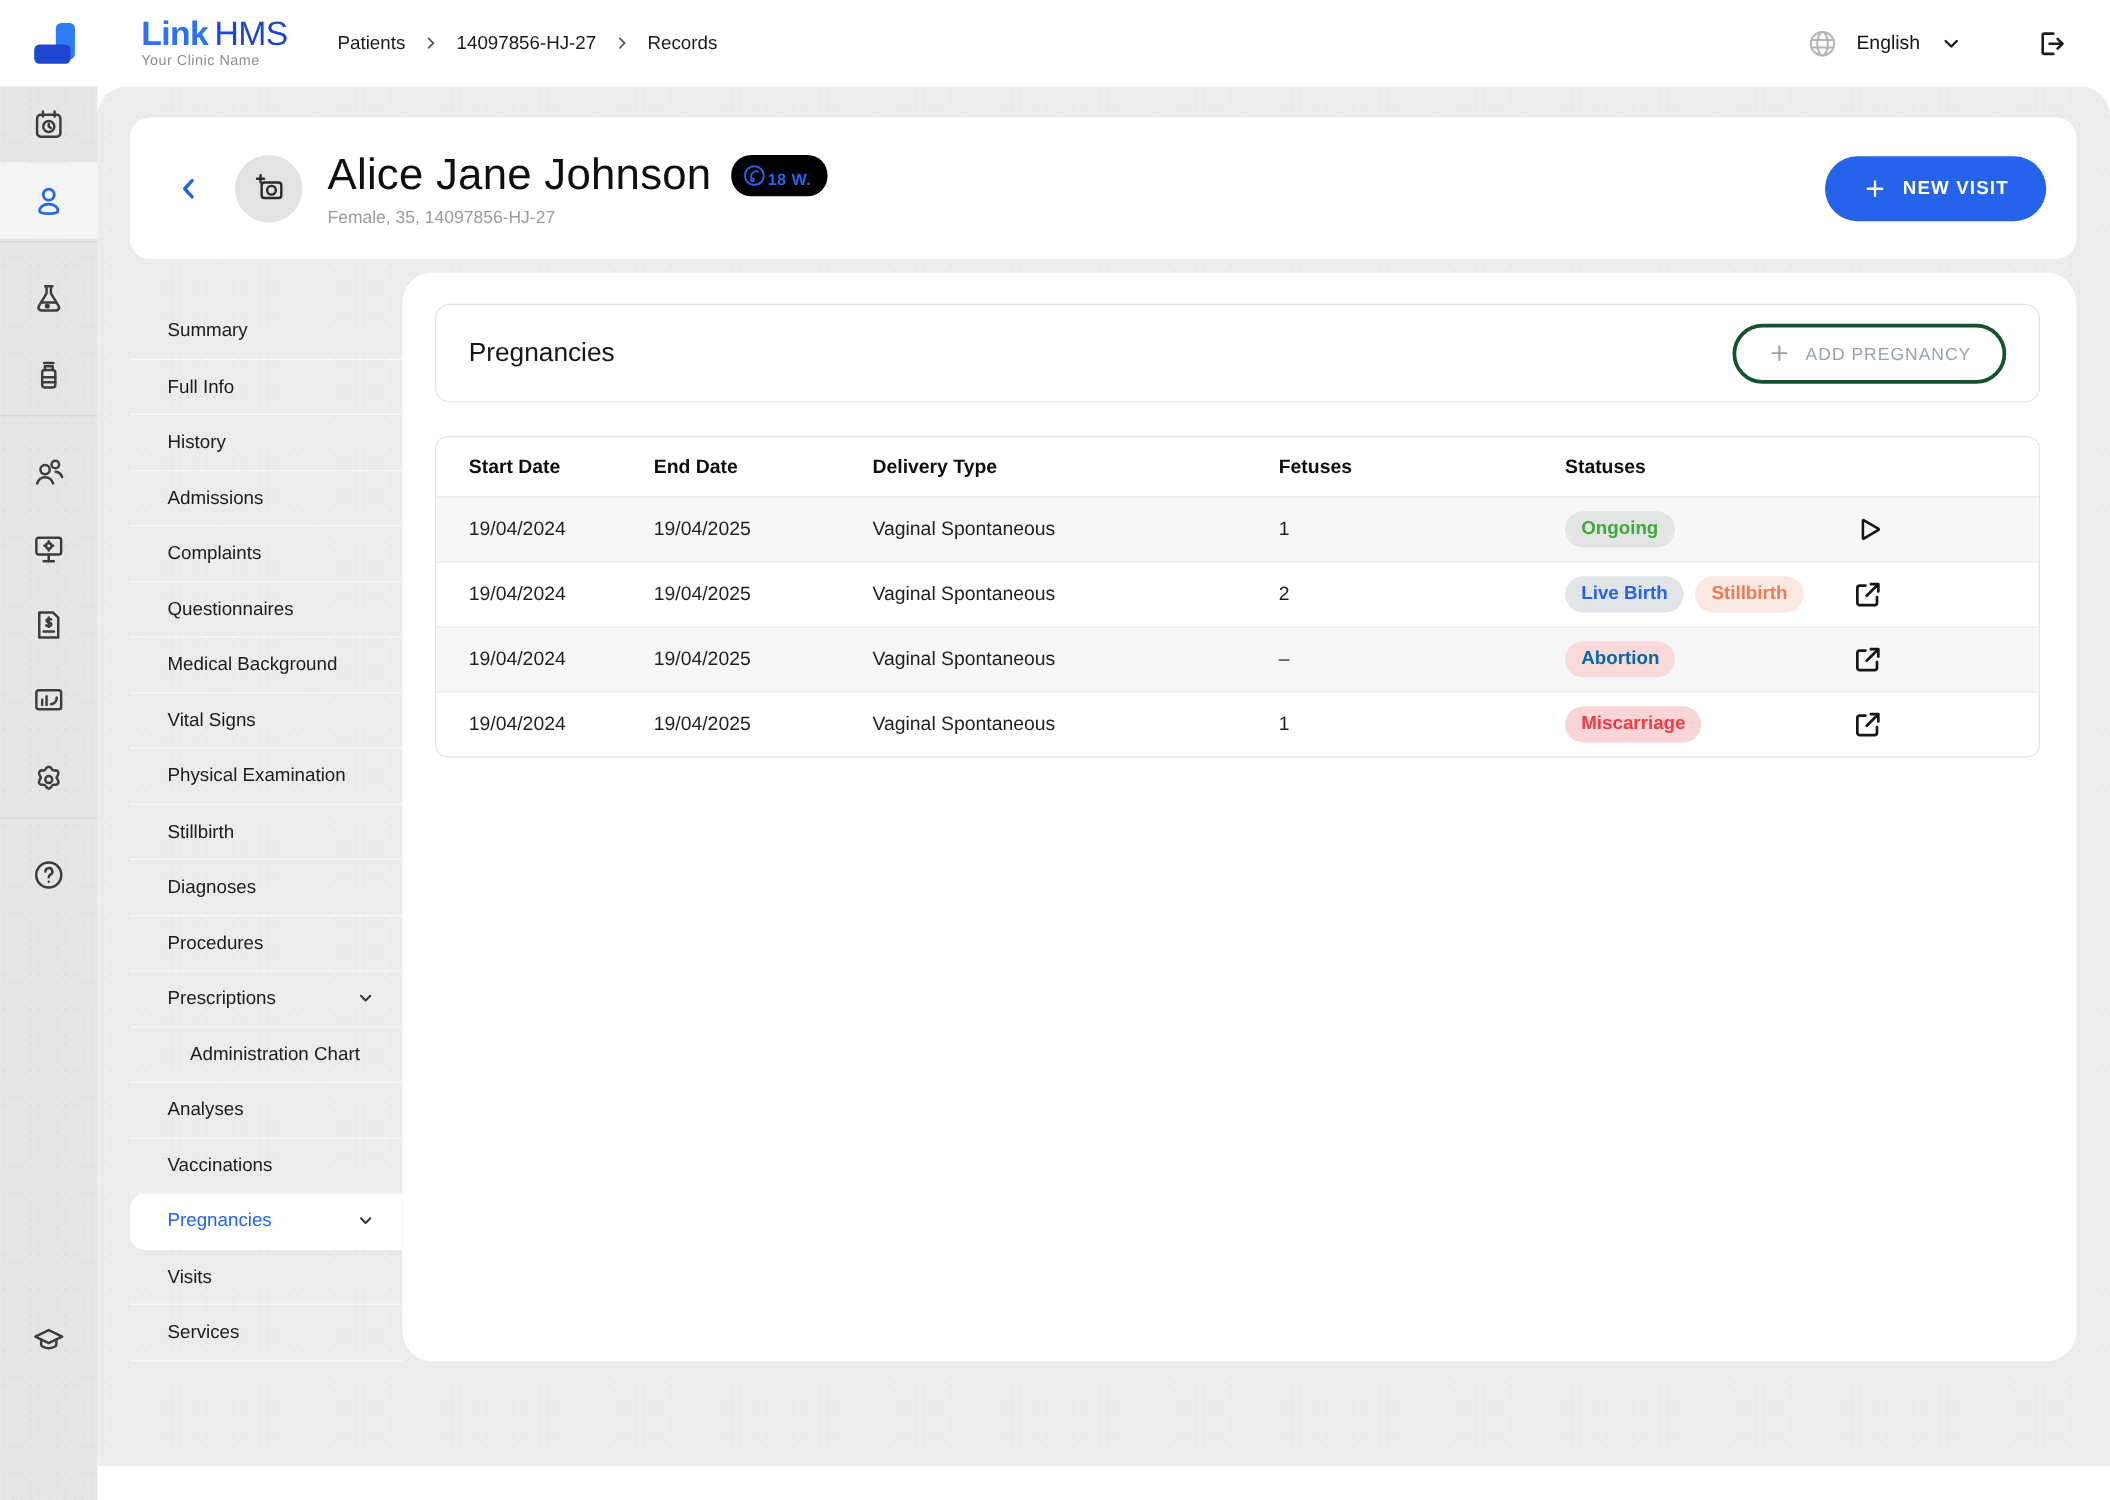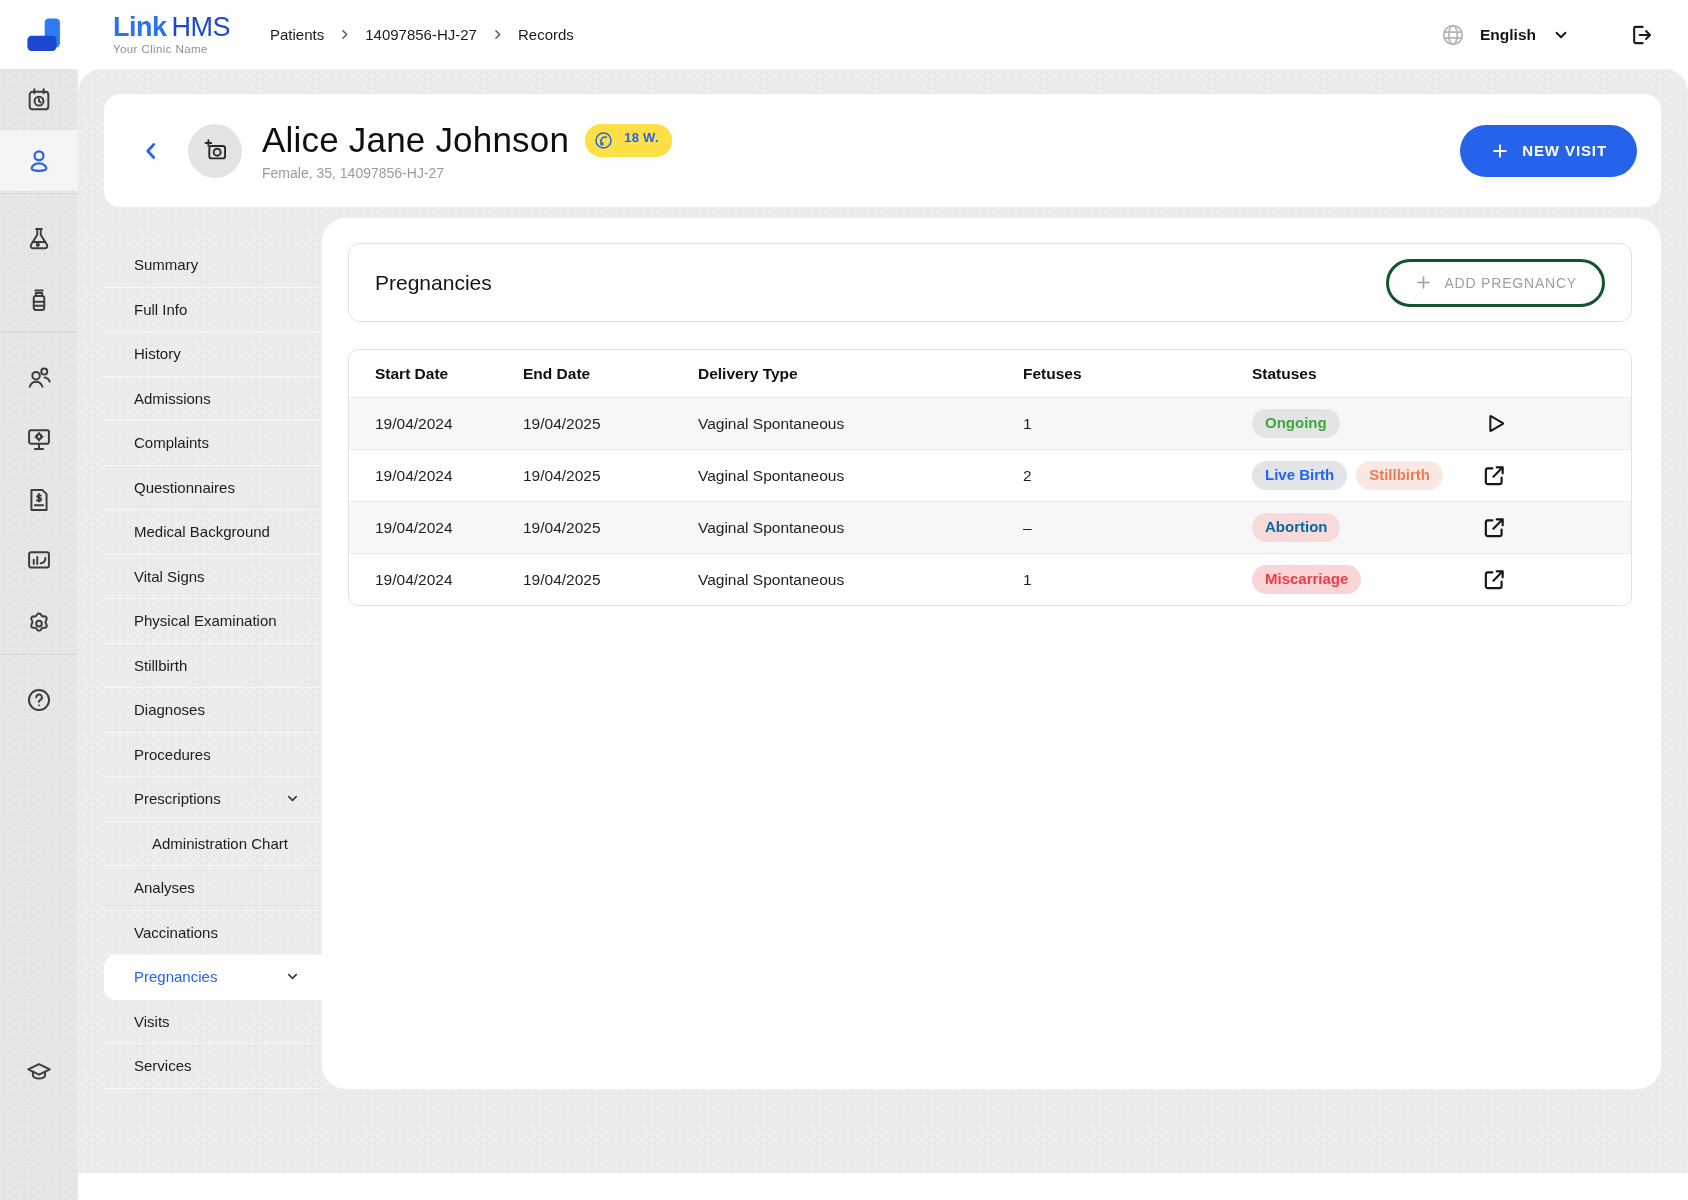--- a/index.html
+++ b/index.html
@@ -19,21 +19,21 @@
   .logo-brand { font-size:27px; letter-spacing:-0.5px; }
   .logo-brand .b1 { font-weight:700; color:#2b72f2; }
   .logo-brand .b2 { font-weight:500; color:#1d47cf; margin-left:5px; }
   .logo-tag { font-size:11.5px; color:#8f8f8f; margin-top:3px; letter-spacing:0.4px; }
   .crumbs { display:flex; align-items:center; margin-left:40px; gap:14px;justify-content:space-between; }
   .crumb { font-size:15px; font-weight:500; color:#1b1b1b; cursor:pointer; }
   .crumb-sep { color:#5a5a5a; }
   .top-right { margin-left:auto; display:flex; align-items:center; margin-right:34px; }
   .globe { margin-right:14px; }
   .lang { display:flex; align-items:center; gap:16px; cursor:pointer; }
-  .lang-label { font-size:15.5px; font-weight:700; color:#141414; }
+  .lang-label { font-size:15.5px; font-weight:400; color:#141414; }
   .logout { margin-left:58px; cursor:pointer; }
 
   
   .rail {
     position:absolute; left:0; top:69px; width:78px; height:1131px;
     background:#e6e6e6;
     background-image:radial-gradient(rgba(0,0,0,0.035) 1px, transparent 1px);
     background-size:7px 7px;
     display:flex; flex-direction:column; align-items:center; z-index:1;
   }
@@ -59,22 +59,22 @@
   }
   .back-btn { margin-left:34px; cursor:pointer; }
   .avatar {
     width:54px; height:54px; border-radius:50%; background:#e3e3e3;
     display:flex; align-items:center; justify-content:center; margin-left:24px; cursor:pointer;
   }
   .p-info { margin-left:20px; display:flex; flex-direction:column; }
   .p-name-row { display:flex; align-items:center; }
   .p-name { font-size:35px; font-weight:500; color:#0f0f0f; letter-spacing:0.2px; }
   .gest-badge {
-    margin-left:16px; display:flex; align-items:flex-start; gap:10px;
-    background:#fde047; border-radius:16px; padding:6px 13px 6px 8px;
+    margin-left:16px; display:flex; align-items:flex-end; gap:0;
+    background:#000000; border-radius:16px; padding:6px 13px 6px 8px;
   }
   .gest-label { font-size:13px; font-weight:700; color:#2563eb; letter-spacing:0.3px; }
   .p-sub { font-size:14px; color:#9b9b9b; margin-top:5px; }
   .new-visit {
     margin-left:auto; margin-right:24px; height:52px; border:none; cursor:pointer;
     background:#2563eb; color:#fff; border-radius:26px;
     display:flex; align-items:center; gap:12px; padding:0 30px;
     font-family:"Liberation Sans", sans-serif;
     font-size:15px; font-weight:700; letter-spacing:0.9px;
   }

